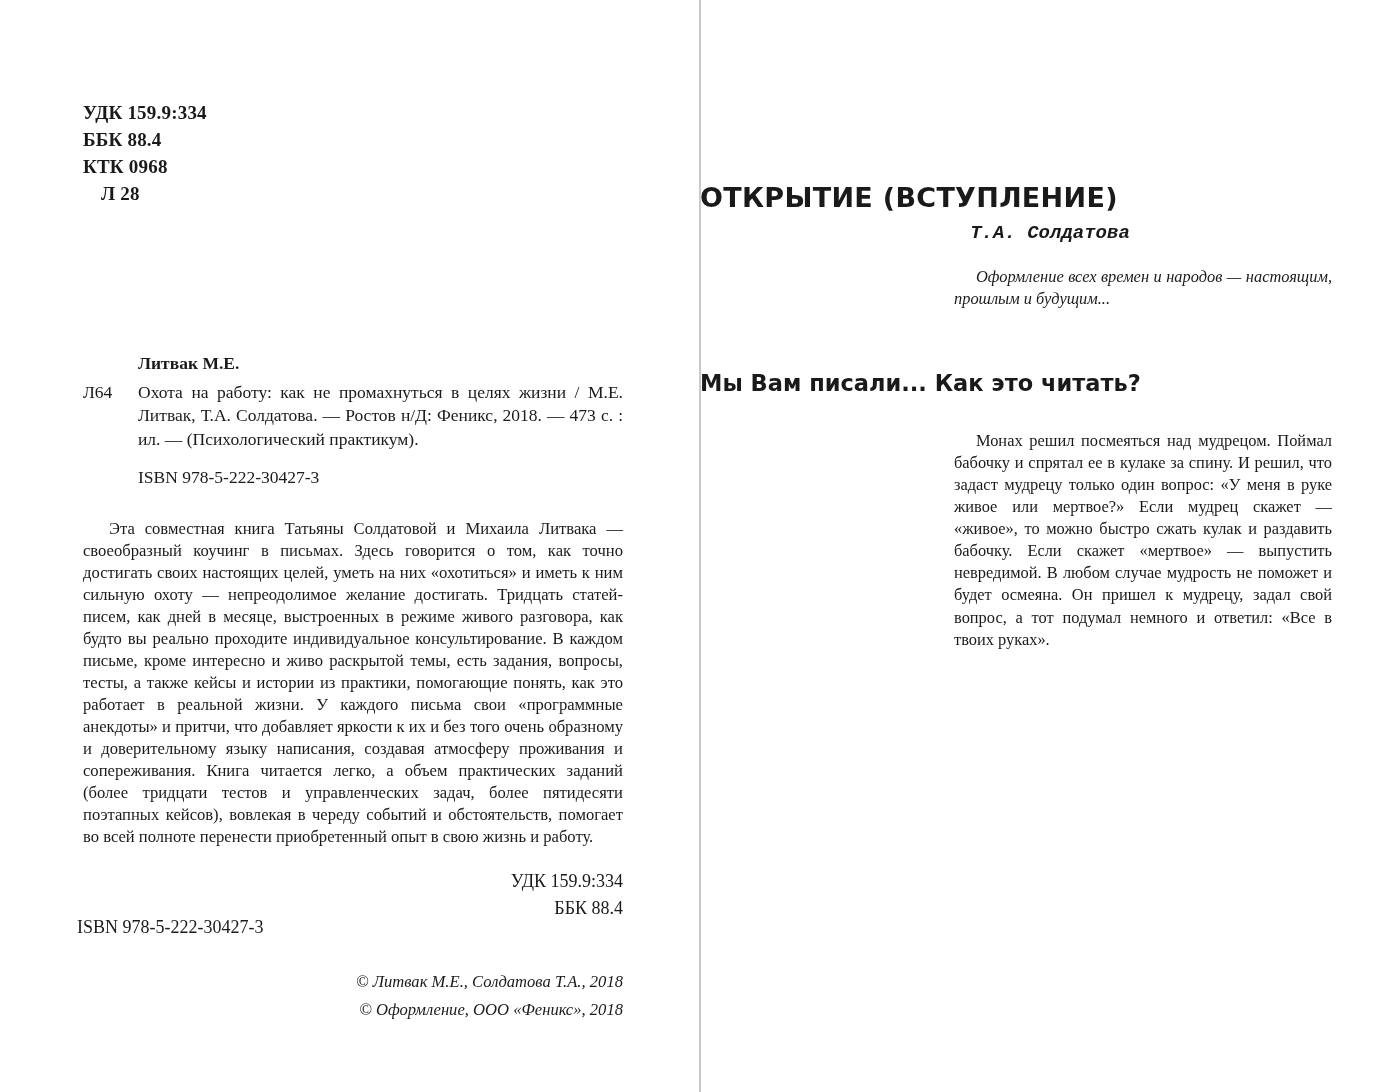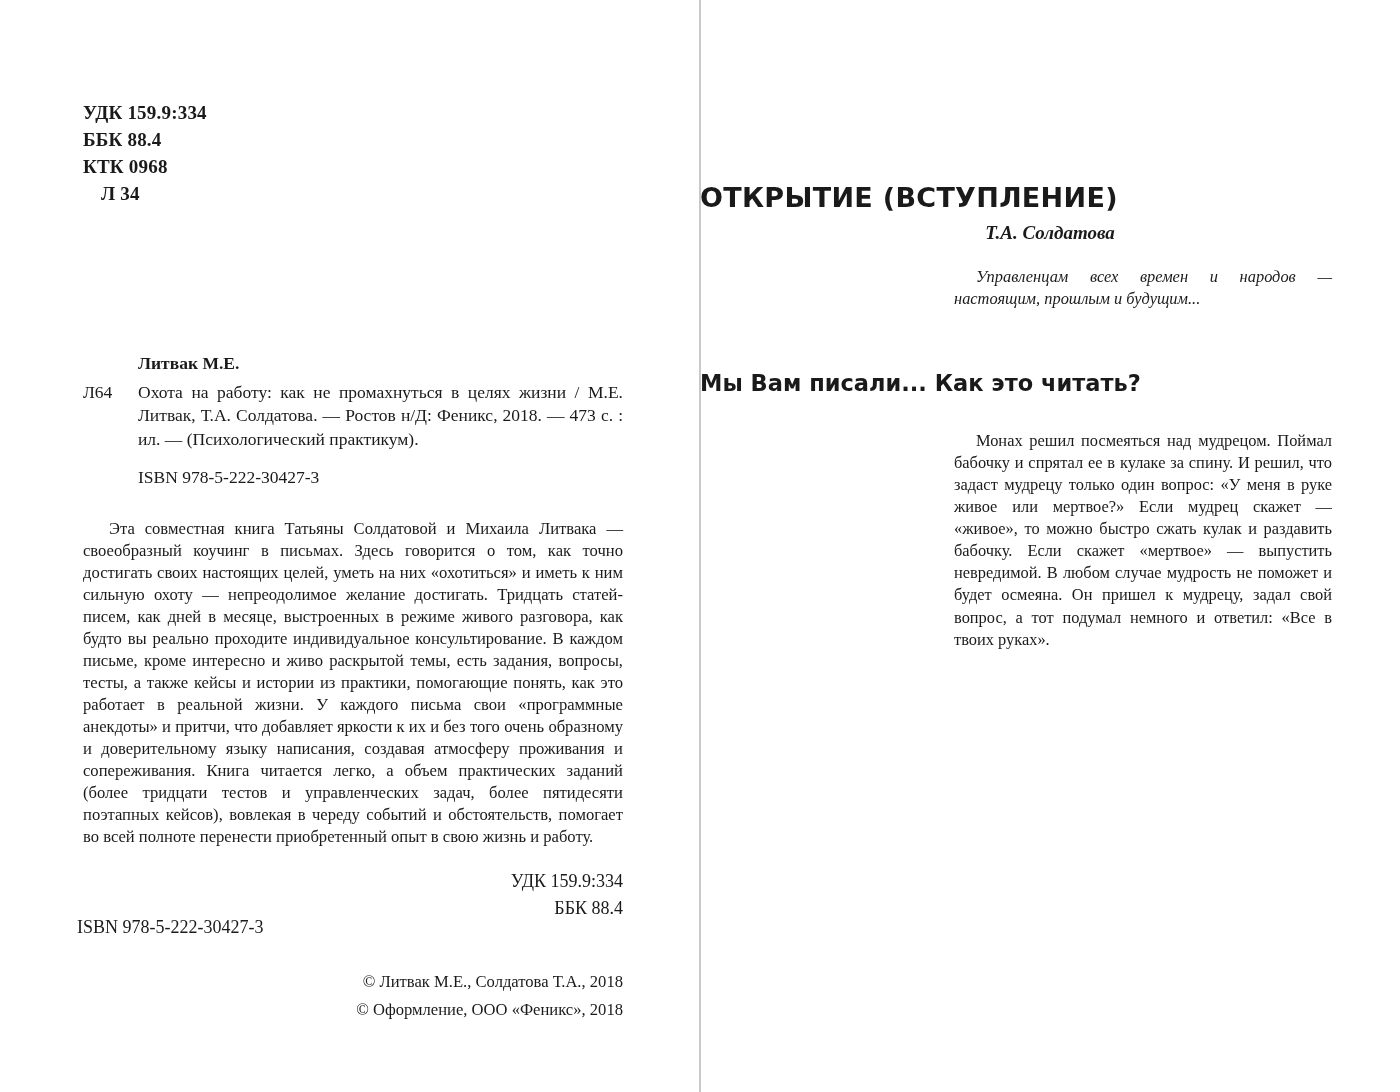--- a/index.html
+++ b/index.html
@@ -115,20 +115,21 @@
     top: 917px;
     font-size: 18px;
   }
   .copyrights {
     position: absolute;
     right: 77px;
     top: 968px;
     text-align: right;
     font-size: 16.6px;
     line-height: 1.7;
+    font-style: italic;
   }
 
   
   .right-page {
   }
   .chapter-title {
     position: absolute;
     left: 0;
     right: 0;
     top: 182px;
@@ -136,21 +137,21 @@
     font-weight: bold;
     font-size: 27px;
     letter-spacing: 0.3px;
   }
   .chapter-author {
     position: absolute;
     left: 0;
     right: 0;
     top: 222px;
     text-align: center;
-    font-family: Liberation Serif, serif;
+    font-family: Liberation Mono, monospace;
     font-weight: bold;
     font-style: italic;
     font-size: 19px;
   }
   .dedication {
     position: absolute;
     right: 68px;
     top: 266px;
     width: 378px;
     font-style: italic;
@@ -184,21 +185,21 @@
 <body>
 
 <div class="spread">
 
   <div class="page left-page">
 
     <div class="codes">
       <div>УДК 159.9:334</div>
       <div>ББК 88.4</div>
       <div>КТК 0968</div>
-      <div>Л 34</div>
+      <div>Л 28</div>
     </div>
 
     <div class="cip">
       <div class="cip-author">Литвак М.Е.</div>
       <div class="cip-body">
         <span class="cip-sig">Л64</span>
         <div class="cip-text">Охота на работу: как не промахнуться в целях жизни / М.Е. Литвак, Т.А. Солдатова. — Ростов н/Д: Феникс, 2018. — 473 с. : ил. — (Психологический практикум).</div>
       </div>
       <div class="isbn1">ISBN 978-5-222-30427-3</div>
     </div>
@@ -216,19 +217,19 @@
       <div>© Литвак М.Е., Солдатова Т.А., 2018</div>
       <div>© Оформление, ООО «Феникс», 2018</div>
     </div>
   </div>
 
   <div class="gutter"></div>
 
   <div class="page right-page">
     <div class="chapter-title">ОТКРЫТИЕ (ВСТУПЛЕНИЕ)</div>
     <div class="chapter-author">Т.А. Солдатова</div>
-    <div class="dedication">Управленцам всех времен и народов — настоящим, прошлым и будущим...</div>
+    <div class="dedication">Оформление всех времен и народов — настоящим, прошлым и будущим...</div>
     <div class="section-heading">Мы Вам писали... Как это читать?</div>
     <div class="parable">Монах решил посмеяться над мудрецом. Поймал бабочку и спрятал ее в кулаке за спину. И решил, что задаст мудрецу только один вопрос: «У меня в руке живое или мертвое?» Если мудрец скажет — «живое», то можно быстро сжать кулак и раздавить бабочку. Если скажет «мертвое» — выпустить невредимой. В любом случае мудрость не поможет и будет осмеяна. Он пришел к мудрецу, задал свой вопрос, а тот подумал немного и ответил: «Все в твоих руках».</div>
 
   </div>
 
 </div>
 
 </body></html>

